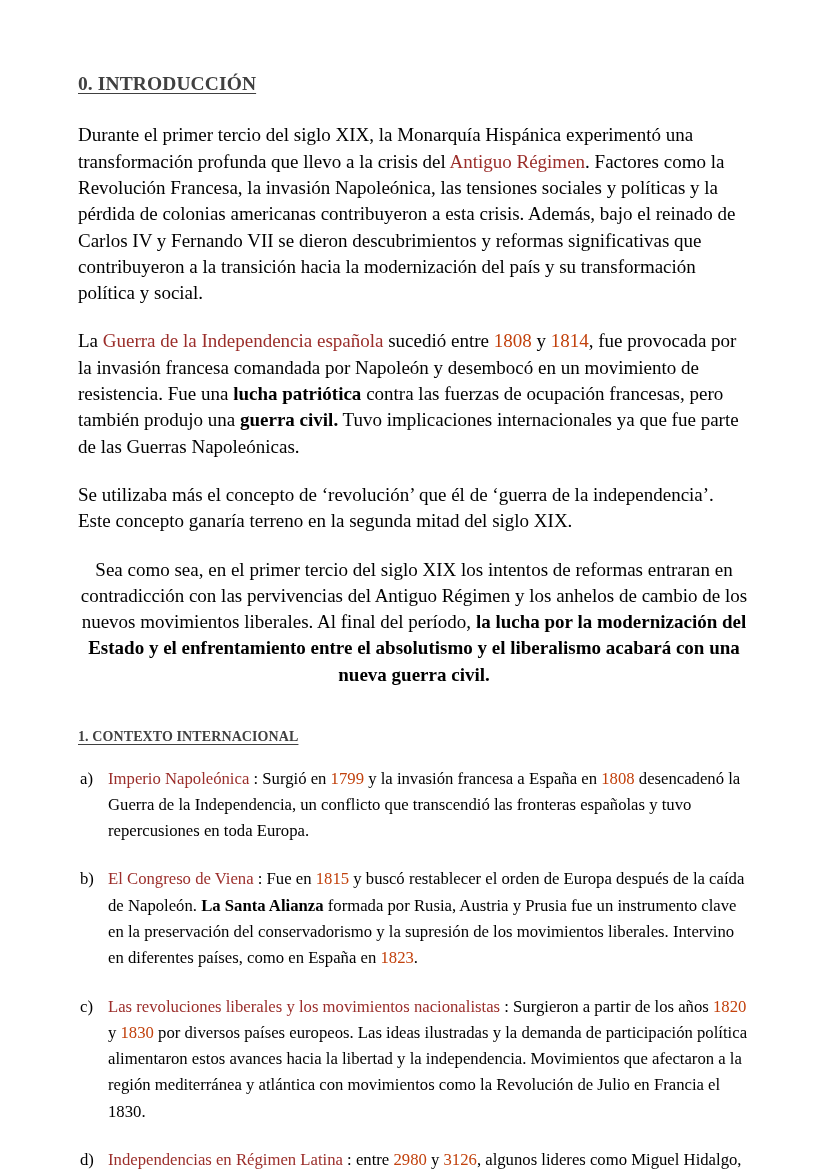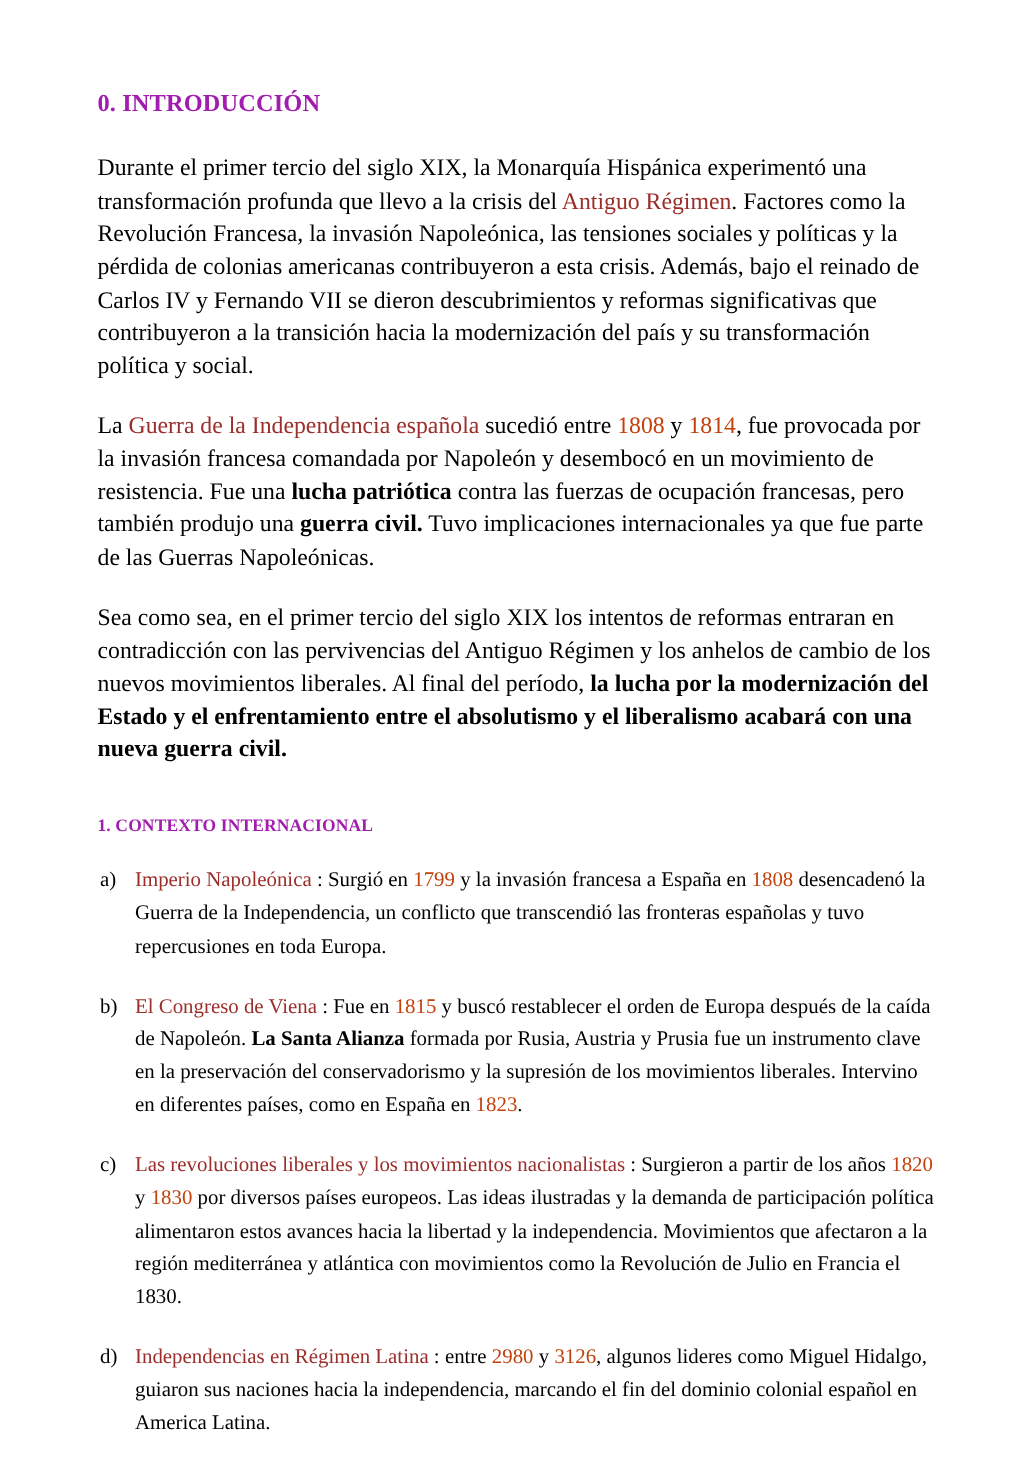--- a/index.html
+++ b/index.html
@@ -22,22 +22,23 @@
 
   .content {
     position: absolute;
     left: 78px;
     top: 72px;
     width: 672px;
   }
 
   
   .heading {
-    color: #a21caf;
+    color: #404040;
     font-weight: bold;
+    text-decoration: underline;
     text-underline-offset: 3px;
     letter-spacing: 0.1px;
     line-height: 1.25;
   }
 
   .heading-1 {
     font-size: 19.5px;
     margin: 0 0 26px 0;
   }
 
@@ -50,20 +51,21 @@
   .para {
     color: #000000;
     font-size: 19px;
     line-height: 26.3px;
     margin: 0 0 22px 0;
     text-align: left;
   }
 
   .para:last-of-type {
     margin-bottom: 0;
+    text-align: center;
   }
 
   
   .term {
     color: #9b2d2a;
   }
 
   .year {
     color: #c2410c;
   }
@@ -110,20 +112,21 @@
 <body>
 
 <div class="page">
   <div class="content">
 
     <h1 class="heading heading-1">0. INTRODUCCIÓN</h1>
 
     <div>
       <p class="para">Durante el primer tercio del siglo XIX, la Monarquía Hispánica experimentó una transformación profunda que llevo a la crisis del <span class="term">Antiguo Régimen</span>. Factores como la Revolución Francesa, la invasión Napoleónica, las tensiones sociales y políticas y la pérdida de colonias americanas contribuyeron a esta crisis. Además, bajo el reinado de Carlos IV y Fernando VII se dieron descubrimientos y reformas significativas que contribuyeron a la transición hacia la modernización del país y su transformación política y social.</p>
       <p class="para">La <span class="term">Guerra de la Independencia española</span> sucedió entre <span class="year">1808</span> y <span class="year">1814</span>, fue provocada por la invasión francesa comandada por Napoleón y desembocó en un movimiento de resistencia. Fue una <span class="strong">lucha patriótica</span> contra las fuerzas de ocupación francesas, pero también produjo una <span class="strong">guerra civil.</span> Tuvo implicaciones internacionales ya que fue parte de las Guerras Napoleónicas.</p>
+      <p class="para">Se utilizaba más el concepto de ‘revolución’ que él de ‘guerra de la independencia’. Este concepto ganaría terreno en la segunda mitad del siglo XIX.</p>
       <p class="para">Sea como sea, en el primer tercio del siglo XIX los intentos de reformas entraran en contradicción con las pervivencias del Antiguo Régimen y los anhelos de cambio de los nuevos movimientos liberales. Al final del período, <span class="strong">la lucha por la modernización del Estado y el enfrentamiento entre el absolutismo y el liberalismo acabará con una nueva guerra civil.</span></p>
     </div>
 
     <h1 class="heading heading-2">1. CONTEXTO INTERNACIONAL</h1>
 
     <ol class="list">
       <li class="list-item">
         <span class="list-marker">a)</span>
         <span class="list-body"><span class="term">Imperio Napoleónica</span> : Surgió en <span class="year">1799</span> y la invasión francesa a España en <span class="year">1808</span> desencadenó la Guerra de la Independencia, un conflicto que transcendió las fronteras españolas y tuvo repercusiones en toda Europa.</span>
       </li>

